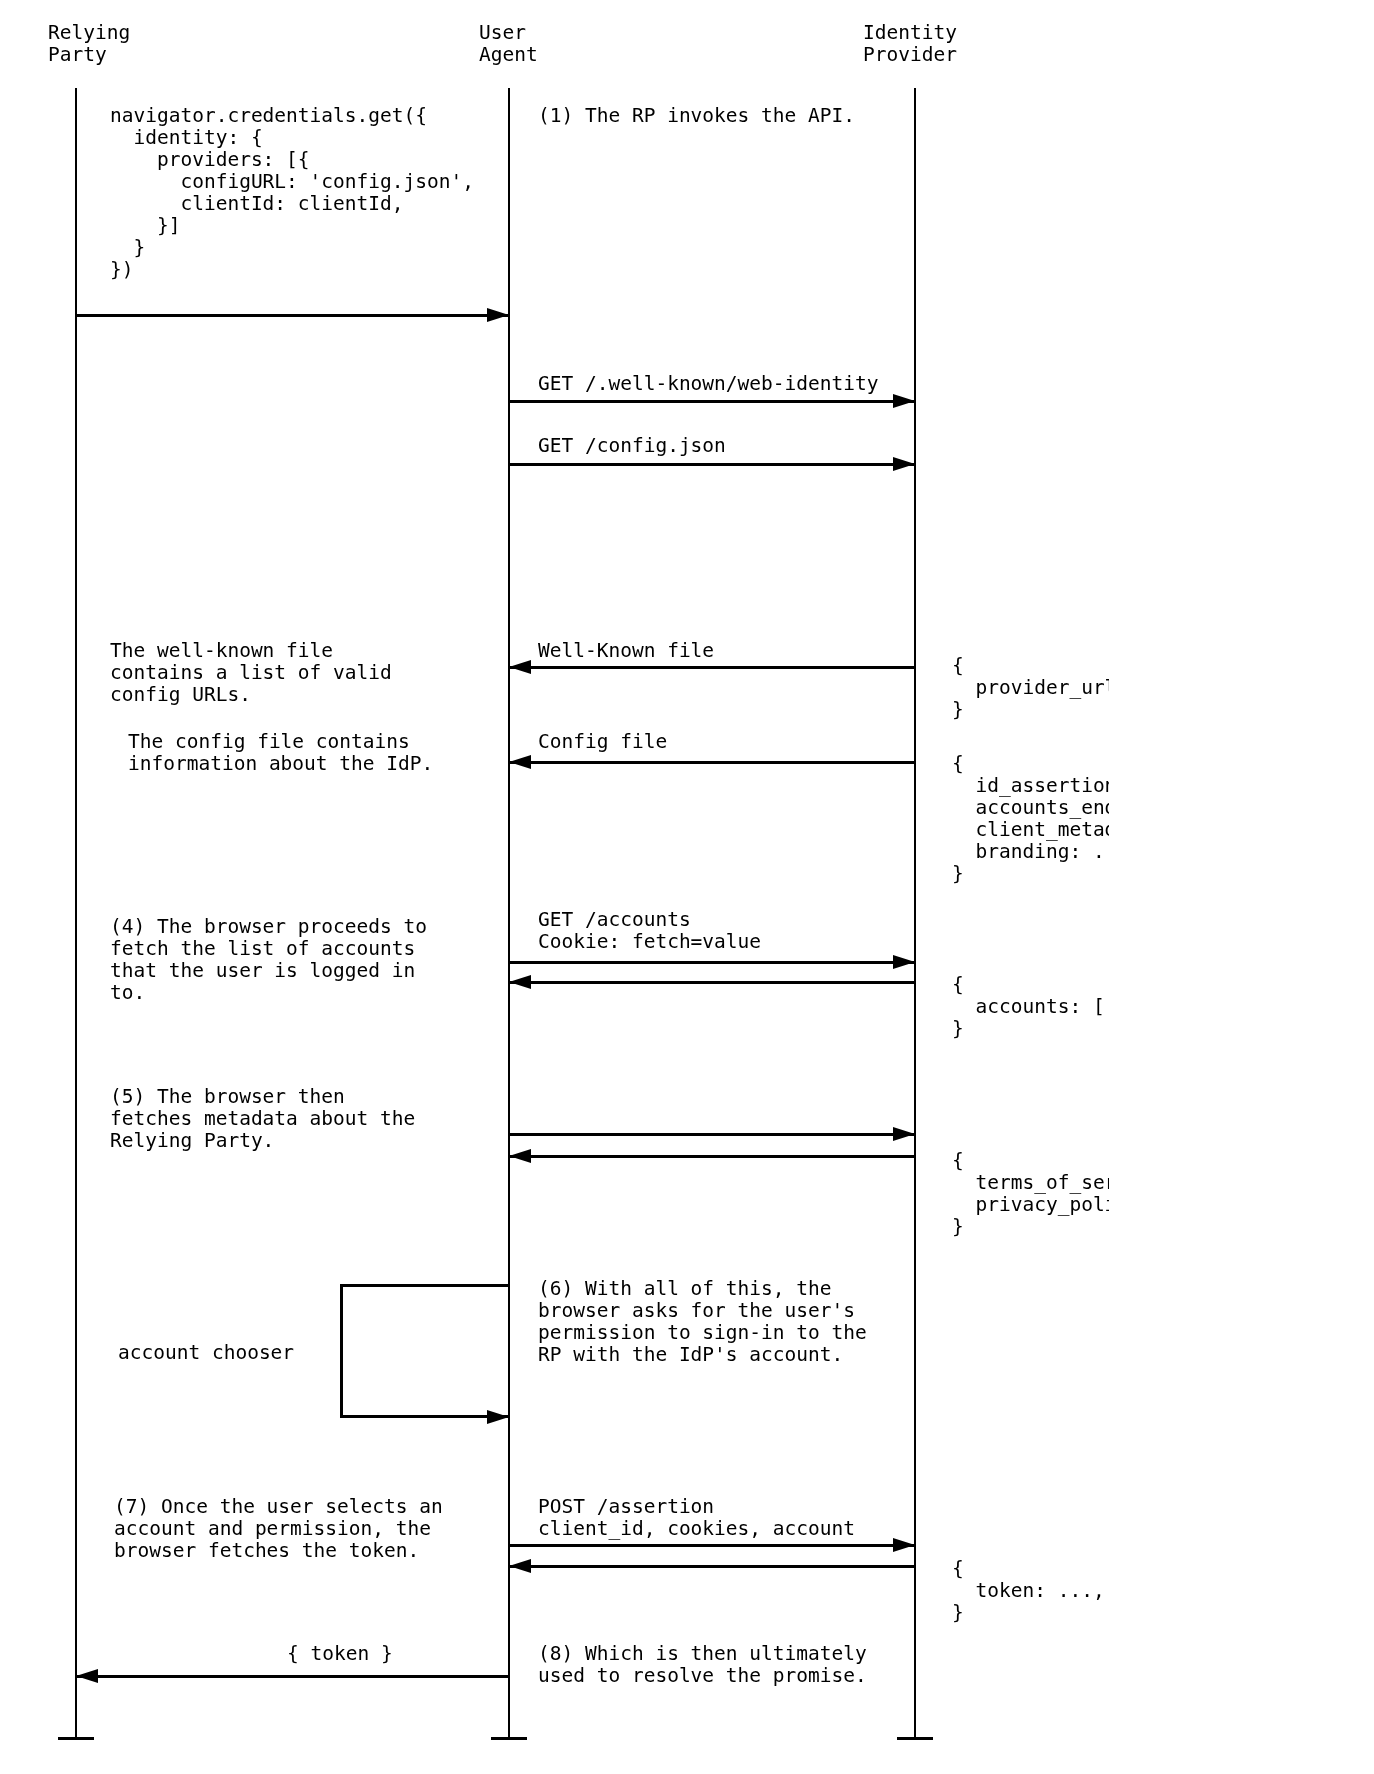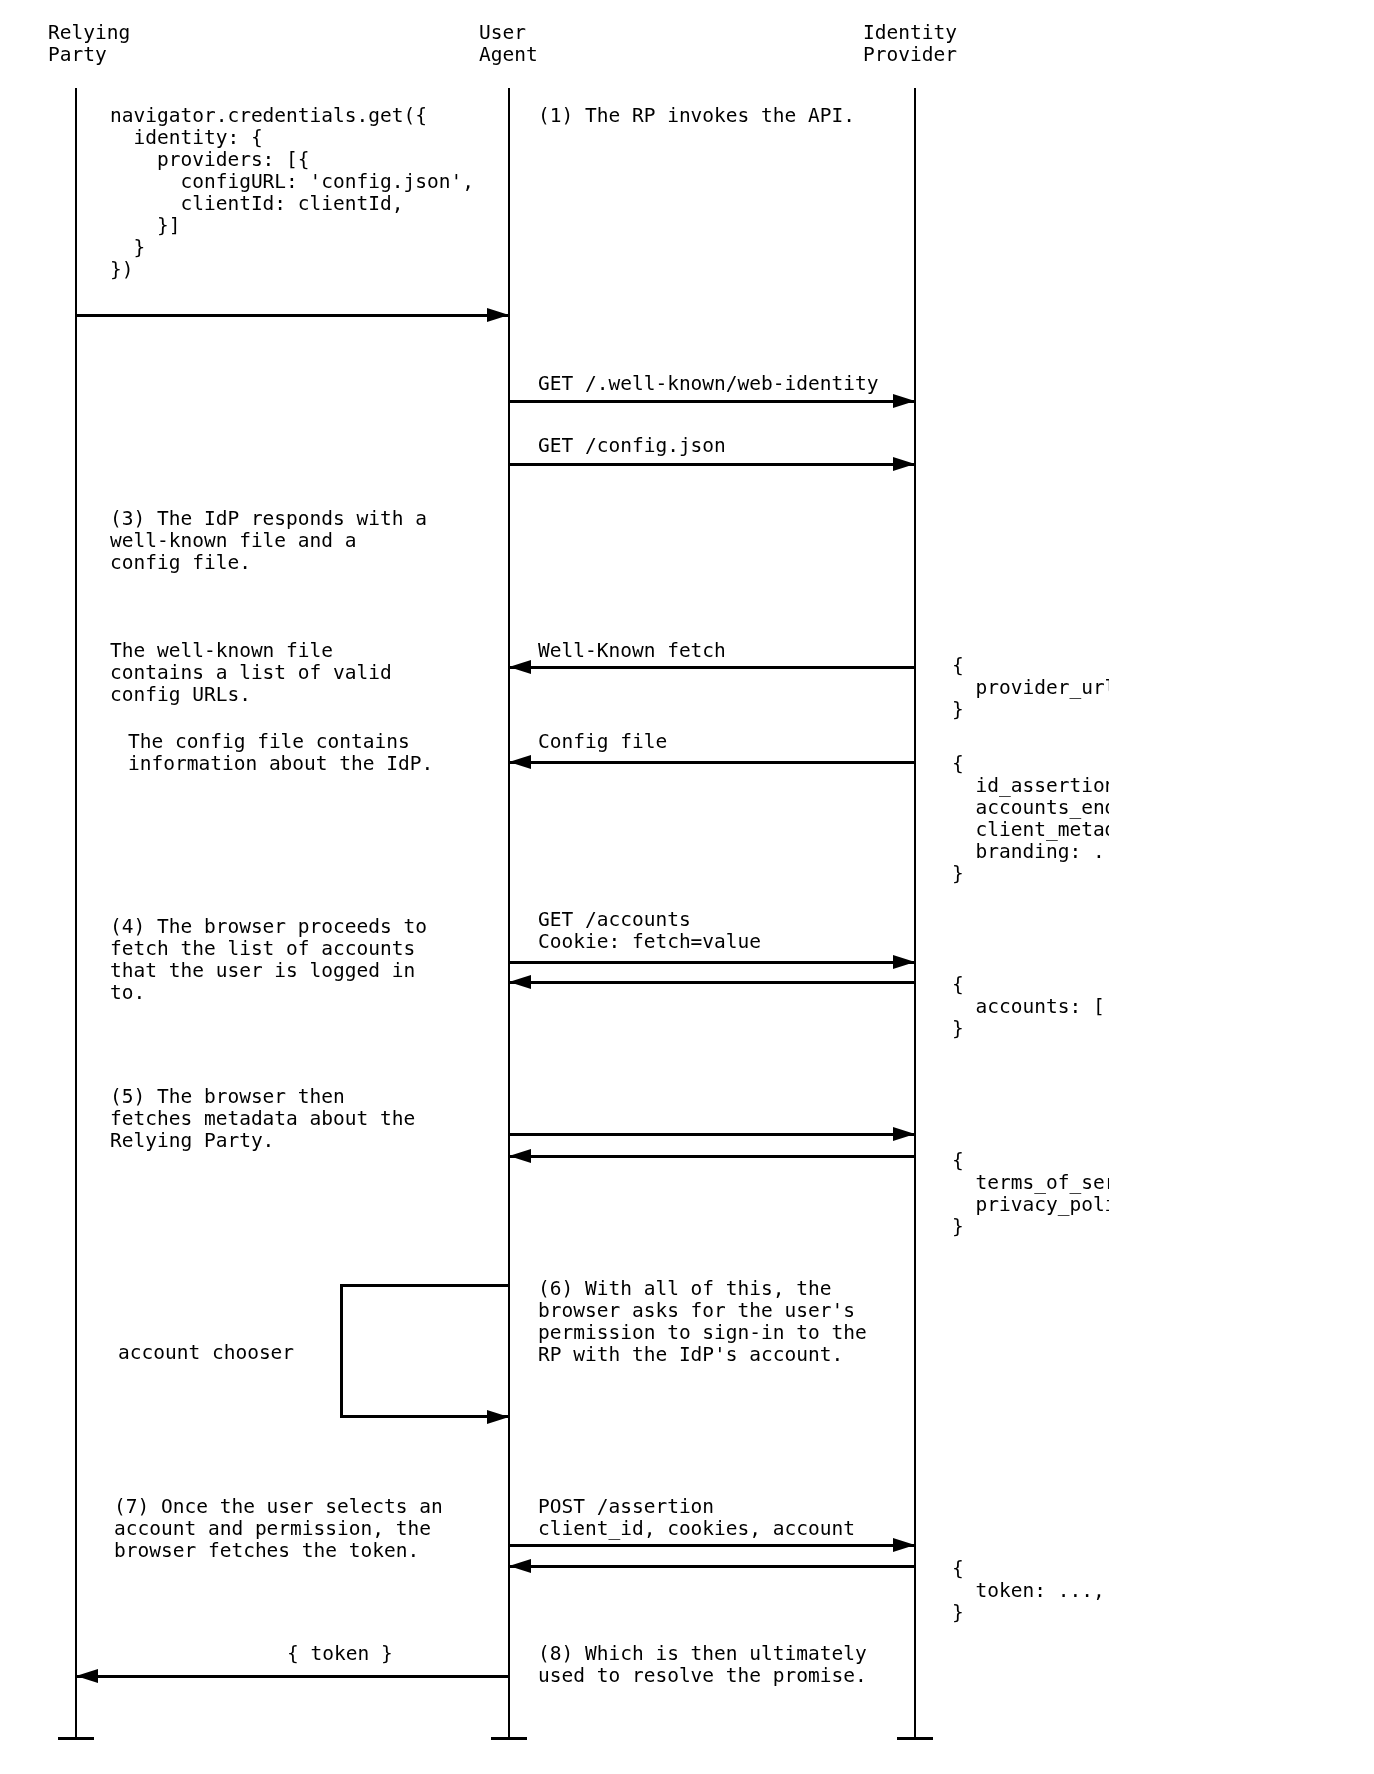--- a/index.html
+++ b/index.html
@@ -109,28 +109,25 @@
   }
 })</pre>
   <pre class="t" style="left:538px;top:105px">(1) The RP invokes the API.</pre>
   <div class="msg right" style="left:77px;top:314px;width:431px"></div>
 
   <pre class="t" style="left:538px;top:373px">GET /.well-known/web-identity</pre>
   <div class="msg right" style="left:510px;top:400px;width:404px"></div>
   <pre class="t" style="left:538px;top:435px">GET /config.json</pre>
   <div class="msg right" style="left:510px;top:463px;width:404px"></div>
 
-  <pre class="t" style="left:110px;top:508px">(3) The IdP responds with a
-well-known file and a
-config file.</pre>
 
   <pre class="t" style="left:110px;top:640px">The well-known file
 contains a list of valid
 config URLs.</pre>
-  <pre class="t" style="left:538px;top:640px">Well-Known fetch</pre>
+  <pre class="t" style="left:538px;top:640px">Well-Known file</pre>
   <div class="msg left" style="left:510px;top:666px;width:404px"></div>
   <pre class="t" style="left:952px;top:655px">{
   provider_urls: [ ... ]
 }</pre>
 
   <pre class="t" style="left:128px;top:731px">The config file contains
 information about the IdP.</pre>
   <pre class="t" style="left:538px;top:731px">Config file</pre>
   <div class="msg left" style="left:510px;top:761px;width:404px"></div>
   <pre class="t" style="left:952px;top:753px">{

